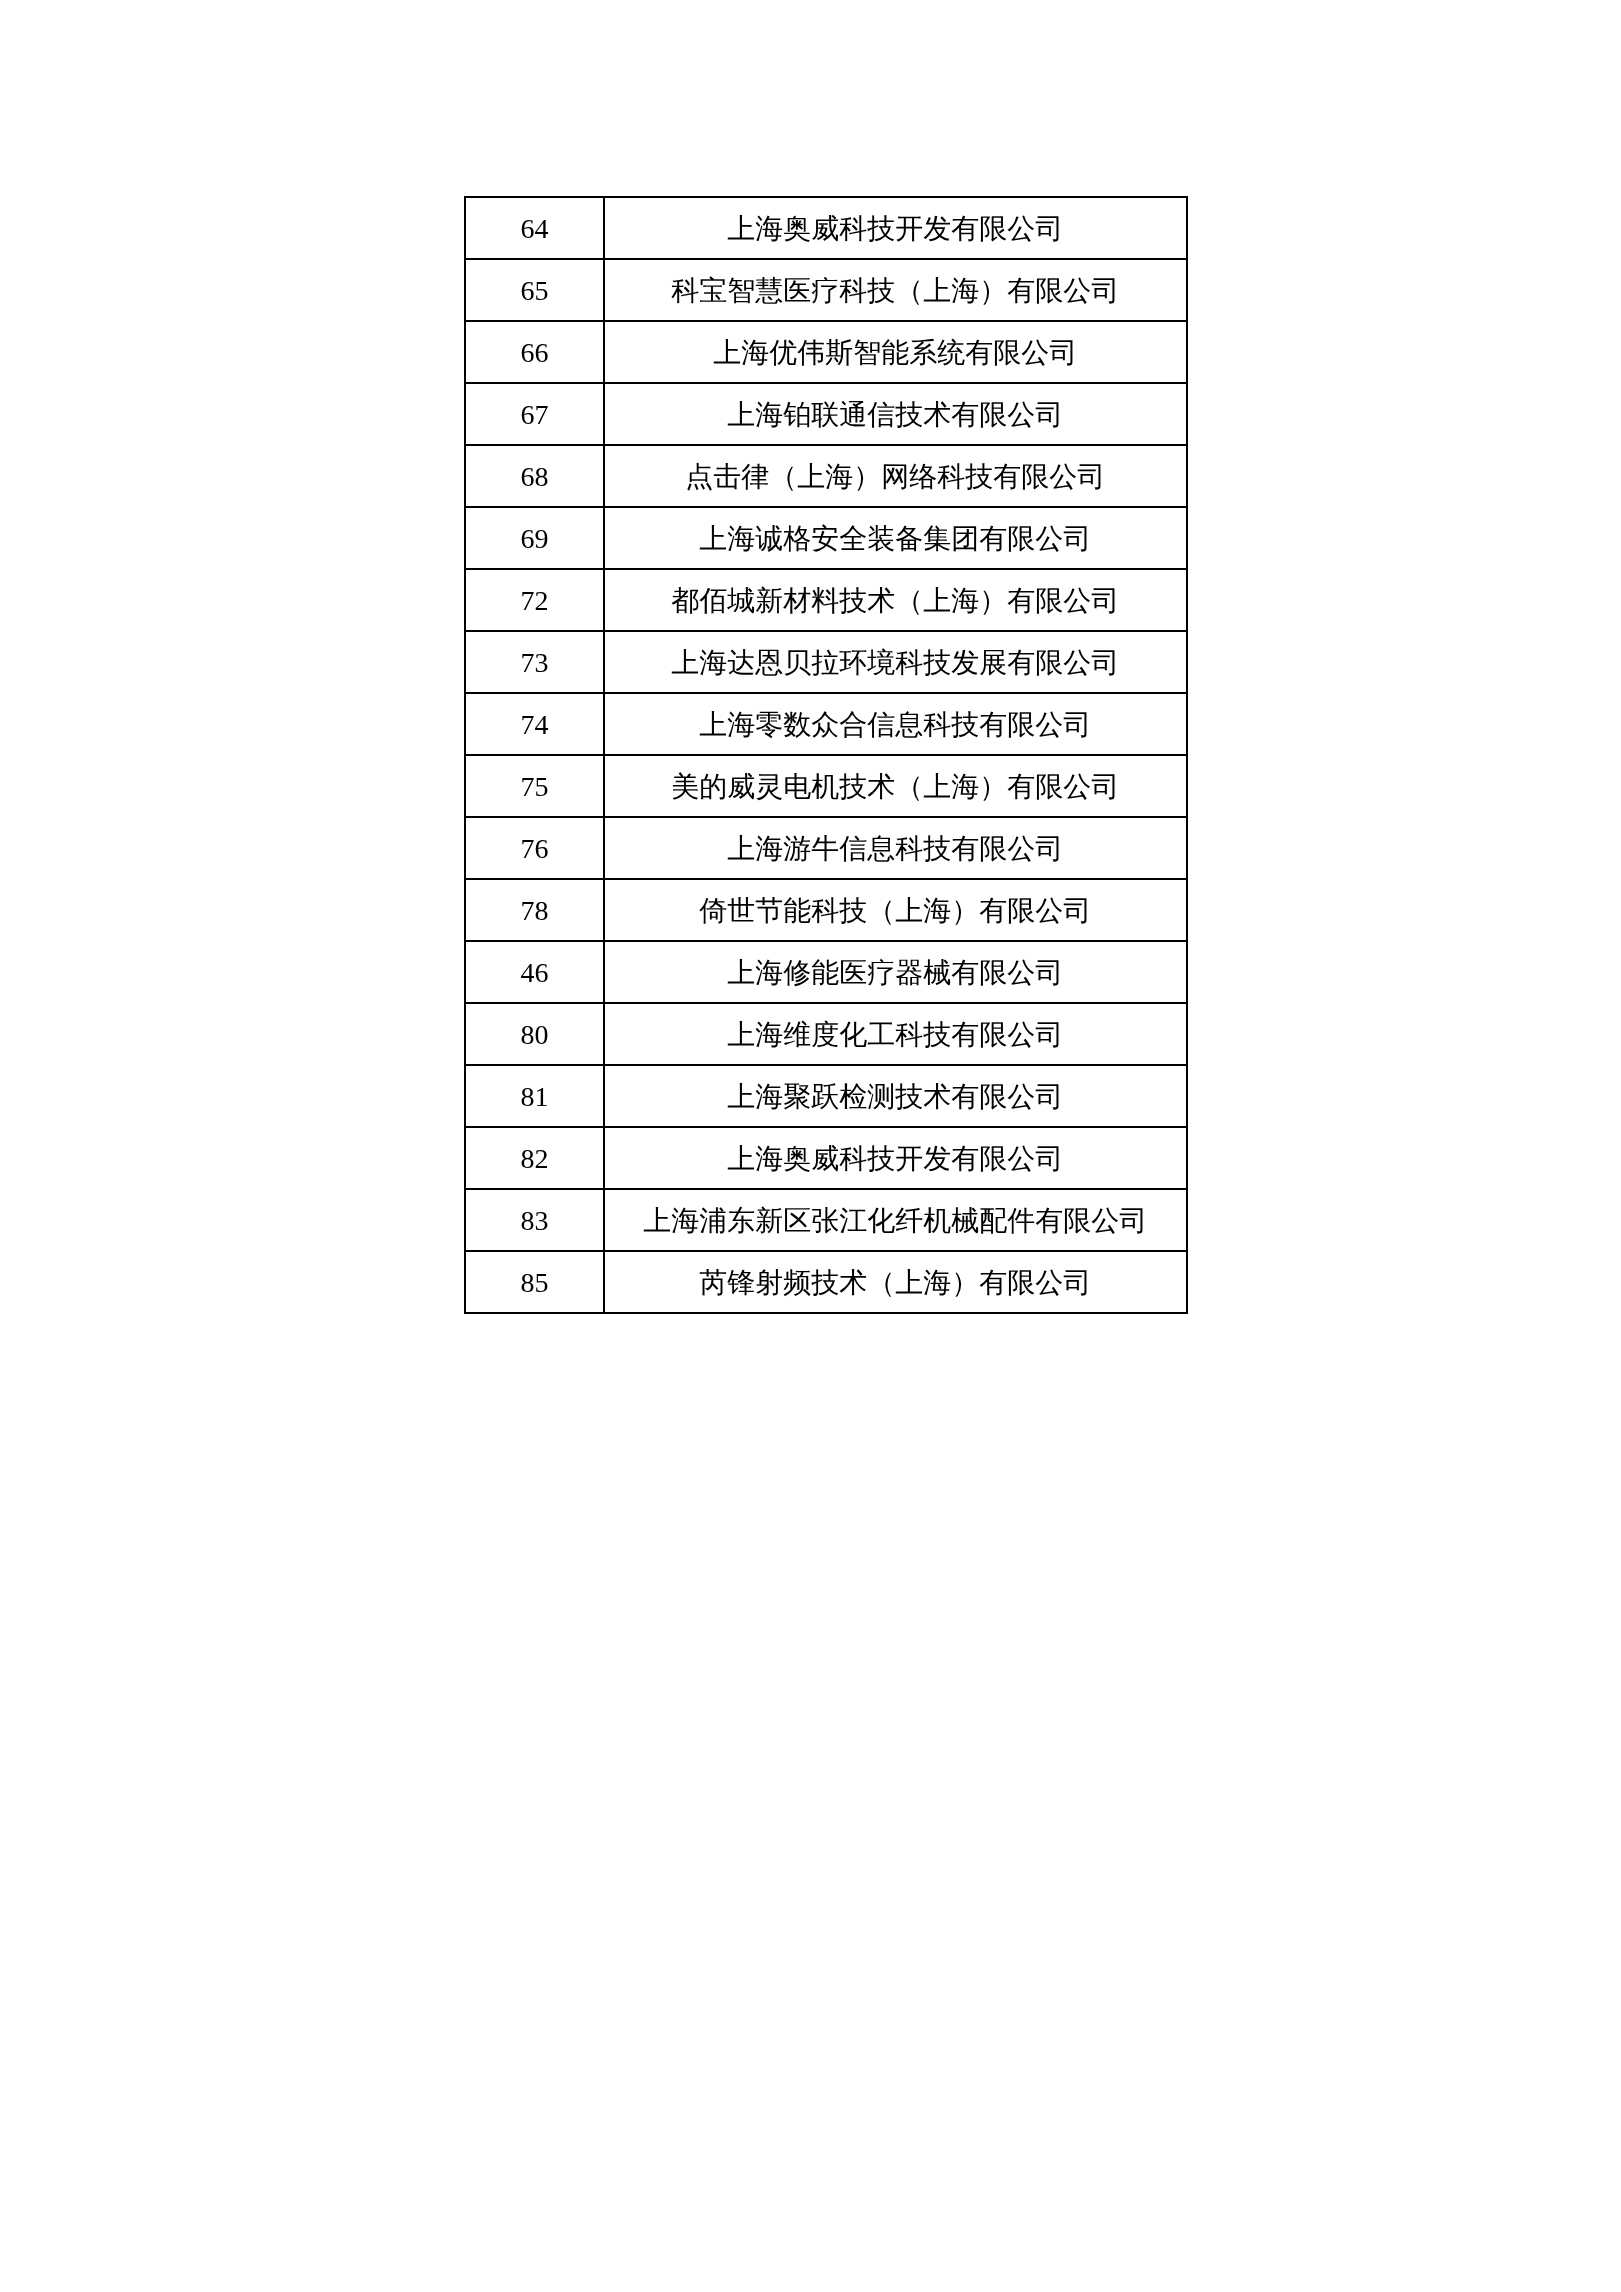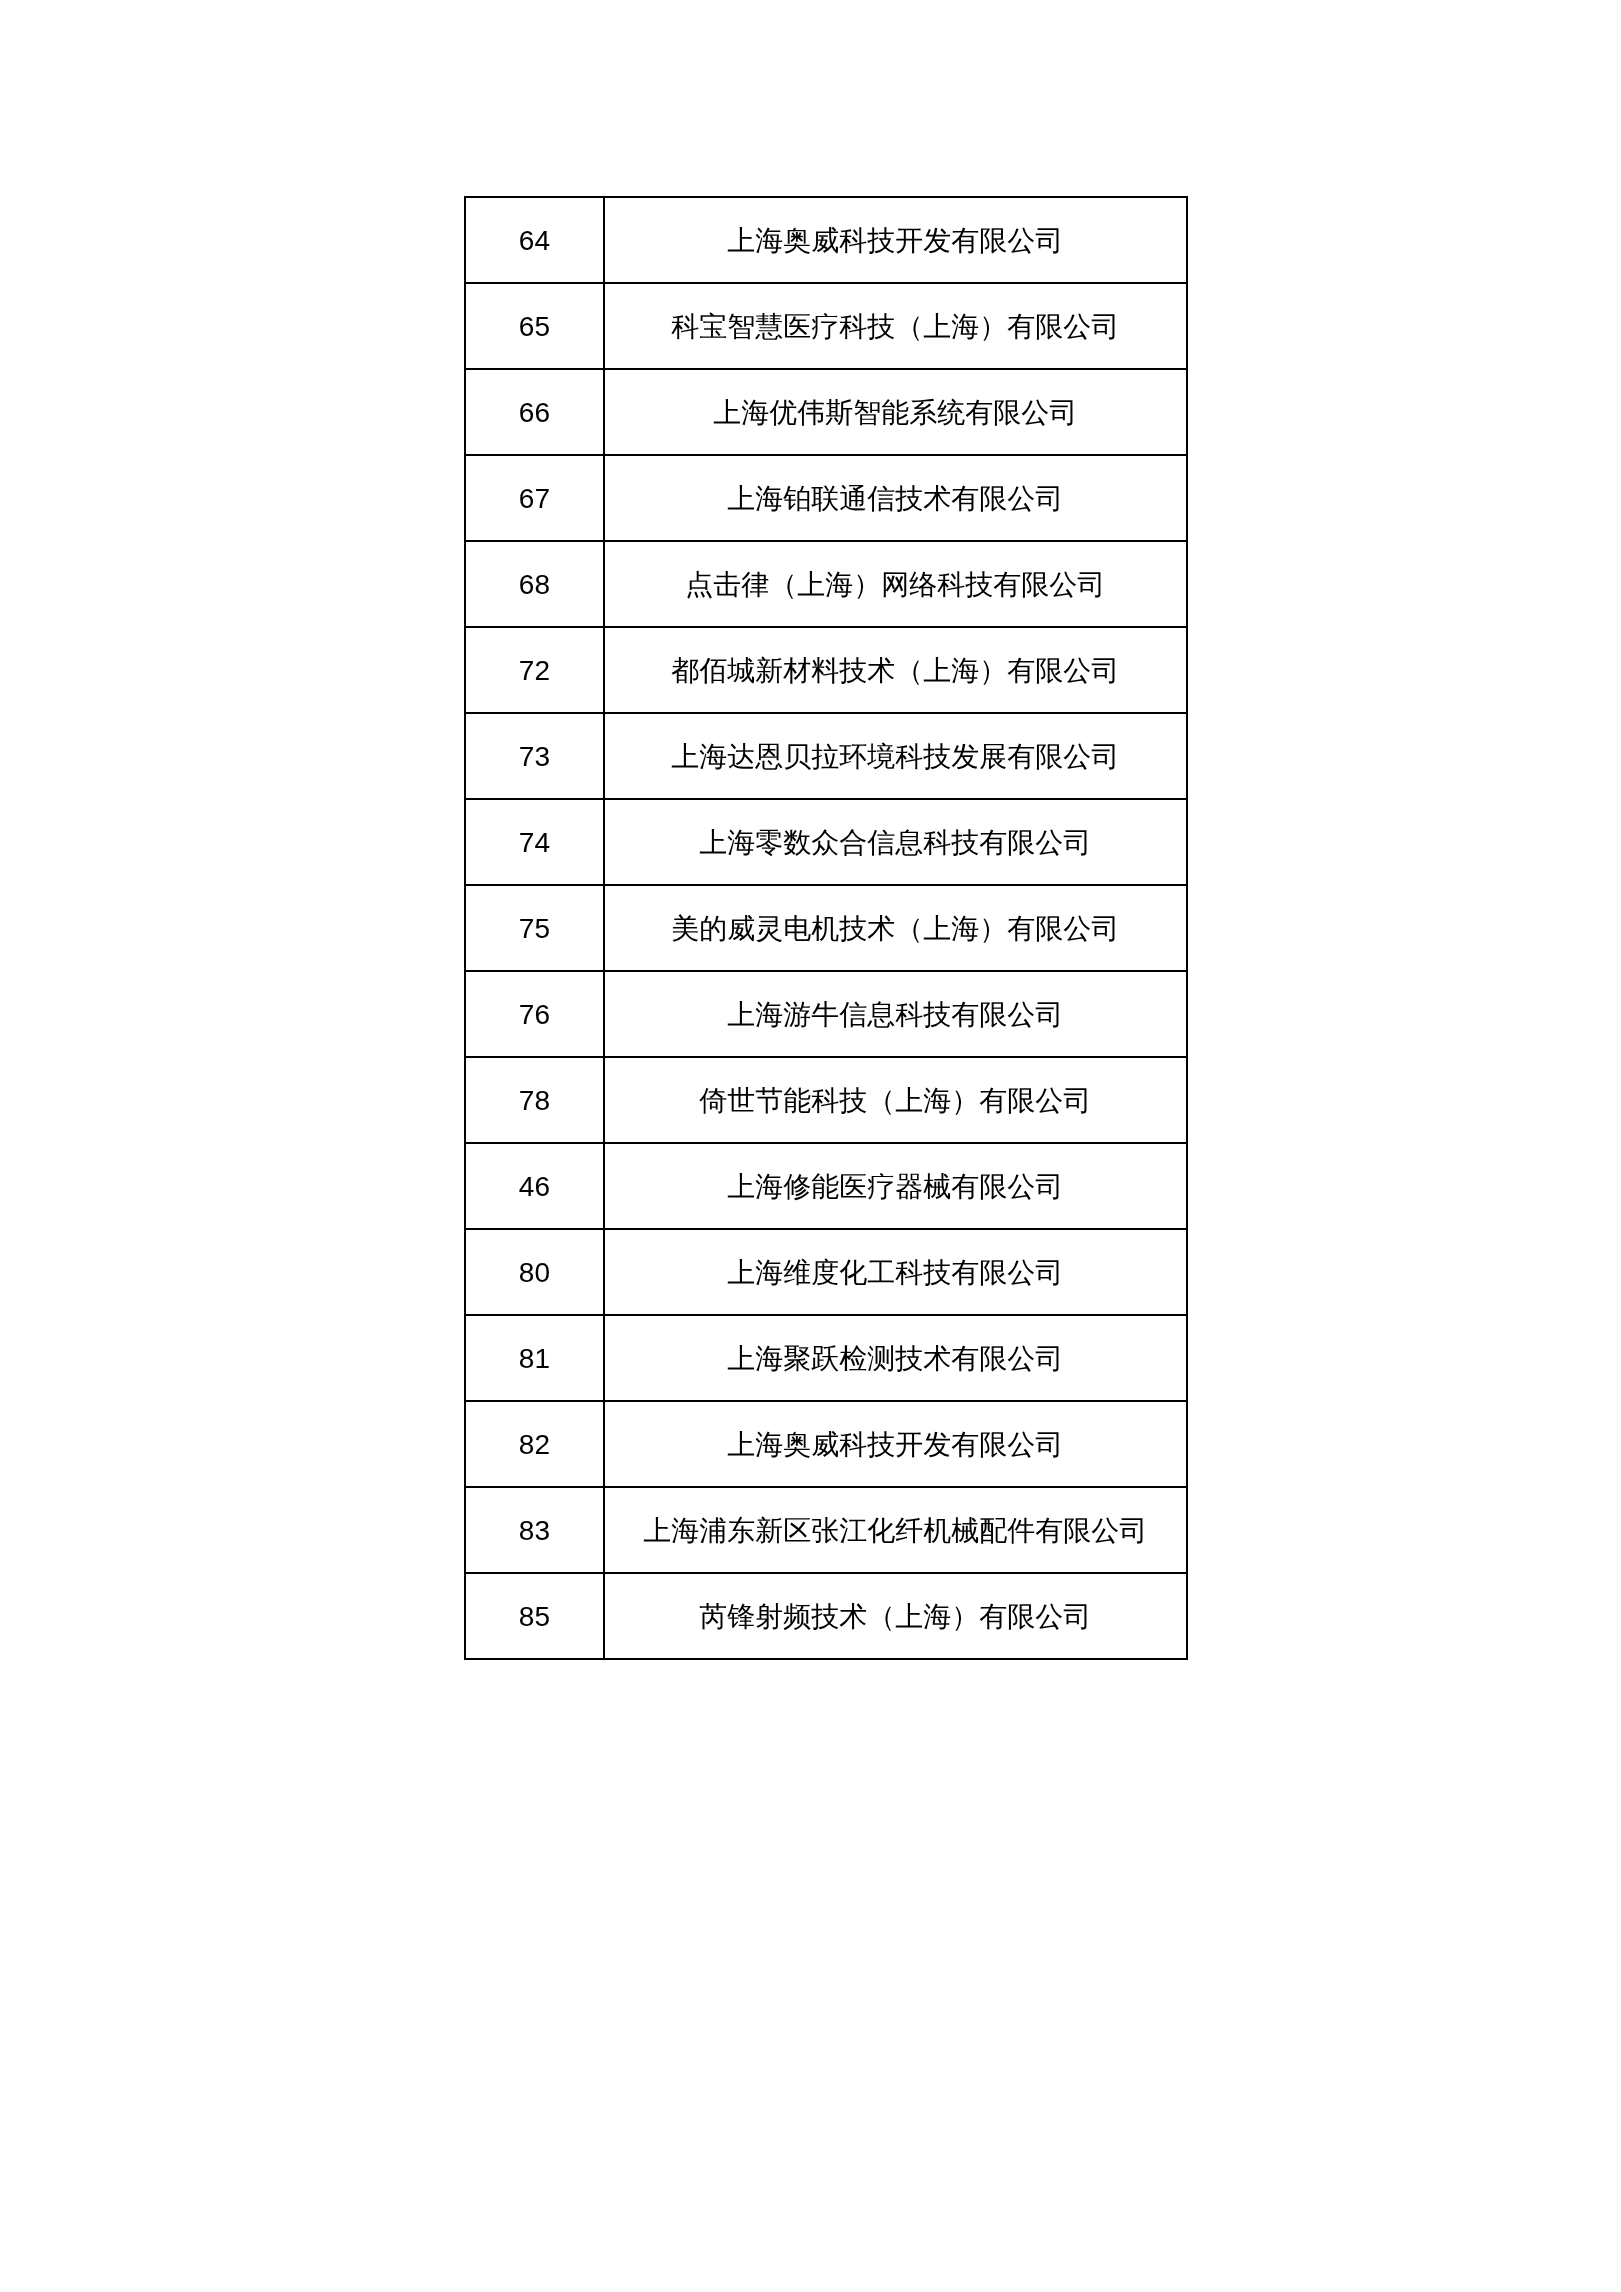--- a/index.html
+++ b/index.html
@@ -19,21 +19,22 @@
   table.company-table {
     position: absolute;
     left: 464px;
     top: 196px;
     width: 695px;
     border-collapse: collapse;
     table-layout: fixed;
     border: 2.9px solid #000000;
   }
   table.company-table tr {
-    height: 86px;
+    height: 62px;
+    font-family: Liberation Serif, serif;
   }
   table.company-table td {
     border: 2px solid #000000;
     text-align: center;
     vertical-align: middle;
     font-size: 28px;
     line-height: 1.25;
     padding: 0 5.9px;
     overflow: hidden;
     white-space: nowrap;
@@ -64,20 +65,24 @@
     <td class="rank-cell">66</td>
     <td class="company-name-cell">上海优伟斯智能系统有限公司</td>
   </tr>
         <tr>
     <td class="rank-cell">67</td>
     <td class="company-name-cell">上海铂联通信技术有限公司</td>
   </tr>
         <tr>
     <td class="rank-cell">68</td>
     <td class="company-name-cell">点击律（上海）网络科技有限公司</td>
+  </tr>
+        <tr>
+    <td class="rank-cell">69</td>
+    <td class="company-name-cell">上海诚格安全装备集团有限公司</td>
   </tr>
         <tr>
     <td class="rank-cell">72</td>
     <td class="company-name-cell">都佰城新材料技术（上海）有限公司</td>
   </tr>
         <tr>
     <td class="rank-cell">73</td>
     <td class="company-name-cell">上海达恩贝拉环境科技发展有限公司</td>
   </tr>
         <tr>

